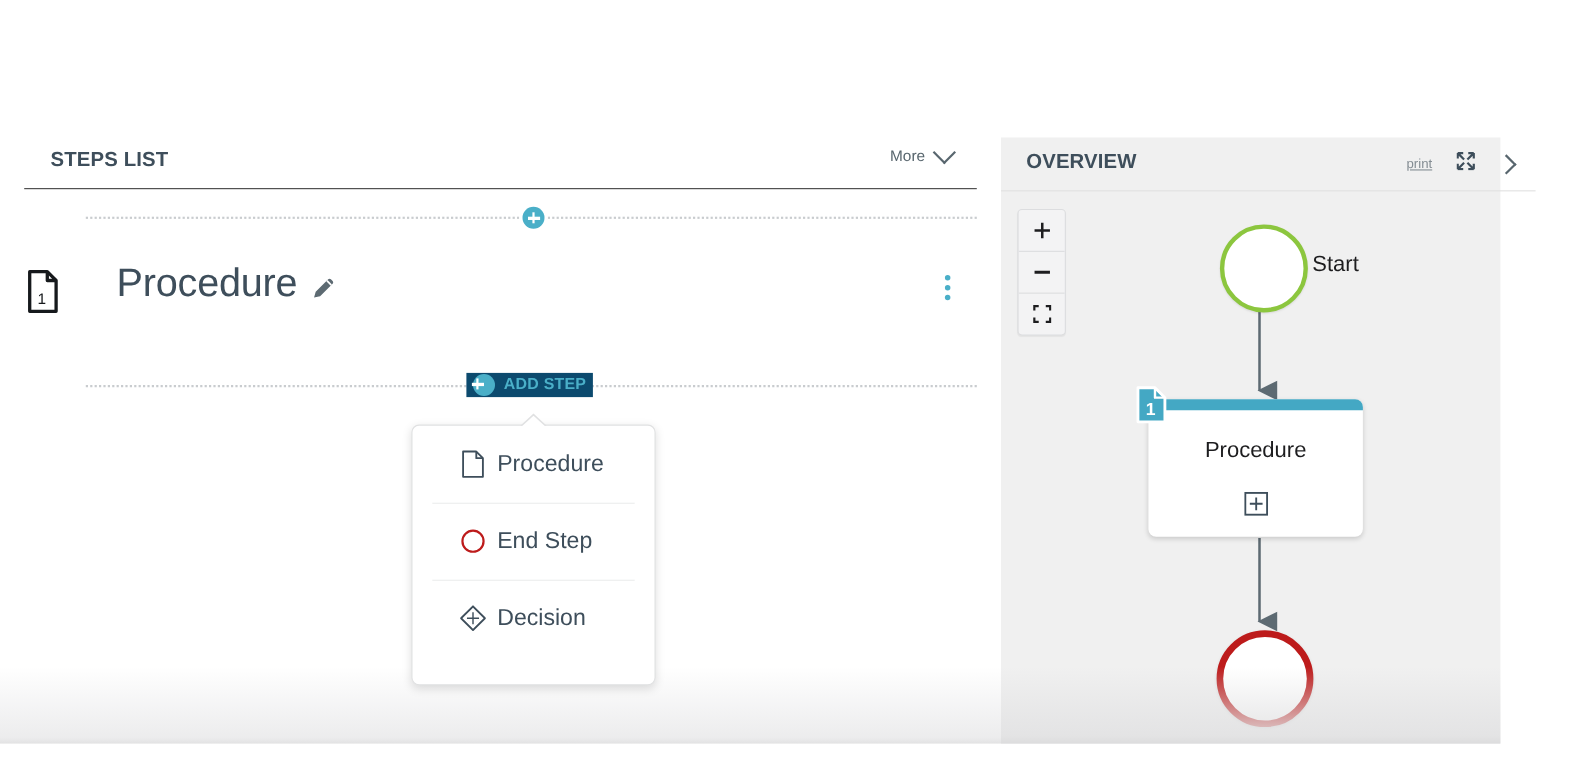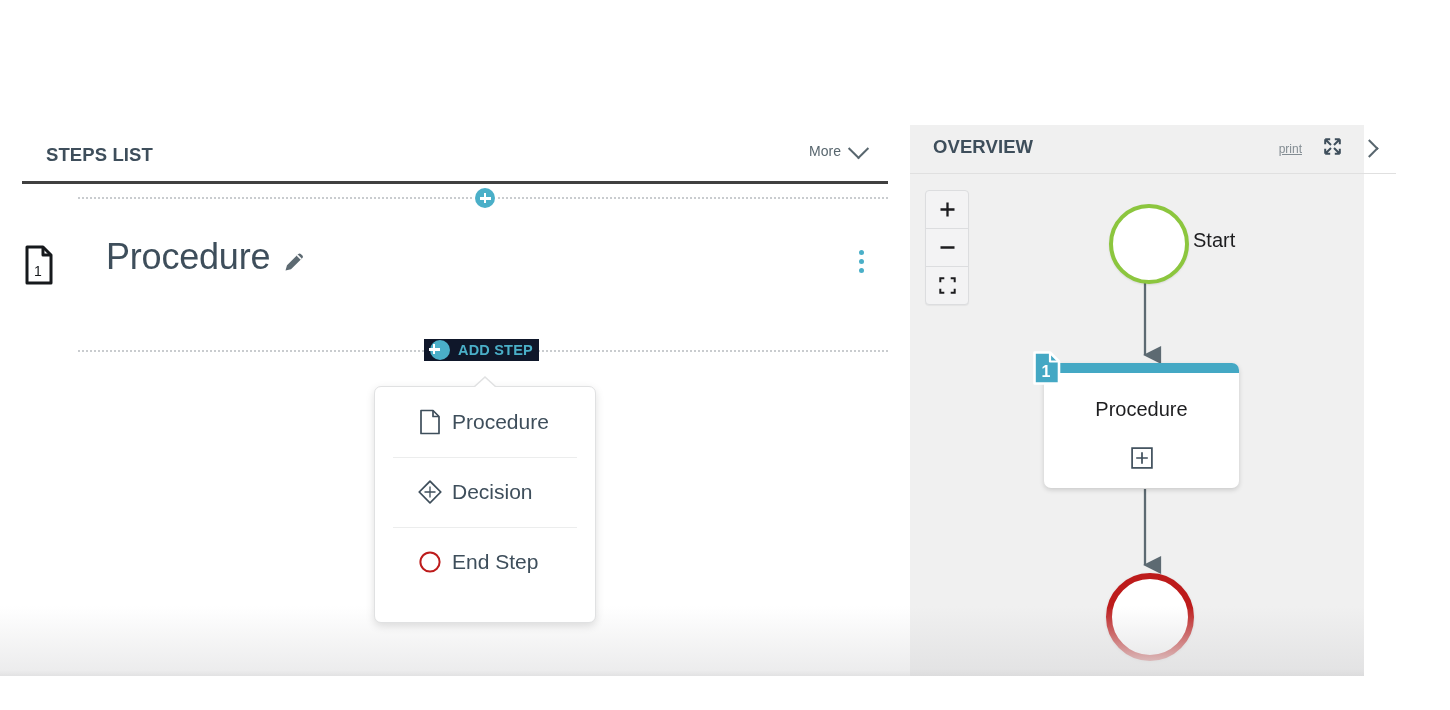--- a/index.html
+++ b/index.html
@@ -31,24 +31,24 @@
     top: 606px;
     width: 910px;
     height: 70px;
     background: linear-gradient(to bottom, rgba(255,255,255,0) 0%, rgba(233,233,234,0.85) 92%, rgba(226,226,227,1) 100%);
     pointer-events: none;
   }
 
   #steps-header {
     position: absolute;
     left: 22px;
-    top: 140px;
+    top: 130px;
     width: 866px;
     height: 41px;
-    border-bottom: 3px solid #404040;
+    border-bottom: 1px solid #404040;
   }
   #steps-title {
     position: absolute;
     left: 24px;
     top: 4px;
     font-size: 18.5px;
     font-weight: bold;
     letter-spacing: 0.1px;
     color: #3e4e5b;
   }
@@ -107,21 +107,21 @@
   #plus-top { left: 475px; top: 188px; }
 
   #add-step-control {
     position: absolute;
     left: 424px;
     top: 339px;
     height: 22px;
     display: flex;
     align-items: center;
     gap: 8px;
-    background: #0f172a;
+    background: #0c4a6e;
     padding: 0 6px;
     cursor: pointer;
   }
   #add-step-control .plus-circle { position: static; flex: 0 0 auto; box-shadow: none; }
   #add-step-label {
     color: #4aafc8;
     font-size: 14.5px;
     font-weight: bold;
     letter-spacing: 0.2px;
   }
@@ -453,35 +453,35 @@
       <svg width="22" height="26" viewBox="0 0 22 26">
         <path d="M2 1.5 h12 l6 6 v17 h-18 z" fill="#ffffff" stroke="#3e4e5b" stroke-width="1.7" stroke-linejoin="round"></path>
         <path d="M14 1.5 v6 h6" fill="none" stroke="#3e4e5b" stroke-width="1.7" stroke-linejoin="round"></path>
       </svg>
     </span>
     <span>Procedure</span>
   </div>
 
   <div class="menu-item">
     <span class="mi-icon">
+      <svg width="24" height="24" viewBox="0 0 24 24">
+        <circle cx="12" cy="12" r="9.6" fill="#ffffff" stroke="#bd1b1b" stroke-width="2"></circle>
+      </svg>
+    </span>
+    <span>End Step</span>
+  </div>
+
+  <div class="menu-item">
+    <span class="mi-icon">
       <svg width="26" height="26" viewBox="0 0 26 26">
         <rect x="13" y="2.2" width="15.3" height="15.3" transform="rotate(45 13 2.2)" fill="#ffffff" stroke="#3e4e5b" stroke-width="1.7" stroke-linejoin="round"></rect>
         <path d="M13 7.5 V18.5 M7.5 13 H18.5" stroke="#3e4e5b" stroke-width="1.3"></path>
       </svg>
     </span>
     <span>Decision</span>
-  </div>
-
-  <div class="menu-item">
-    <span class="mi-icon">
-      <svg width="24" height="24" viewBox="0 0 24 24">
-        <circle cx="12" cy="12" r="9.6" fill="#ffffff" stroke="#bd1b1b" stroke-width="2"></circle>
-      </svg>
-    </span>
-    <span>End Step</span>
   </div>
 </div>
 
 <div id="overview-panel">
 
   <div id="overview-header">
     <div id="overview-title">OVERVIEW</div>
     <div id="overview-actions">
       <span id="print-link">print</span>
       <span class="ov-icon">

